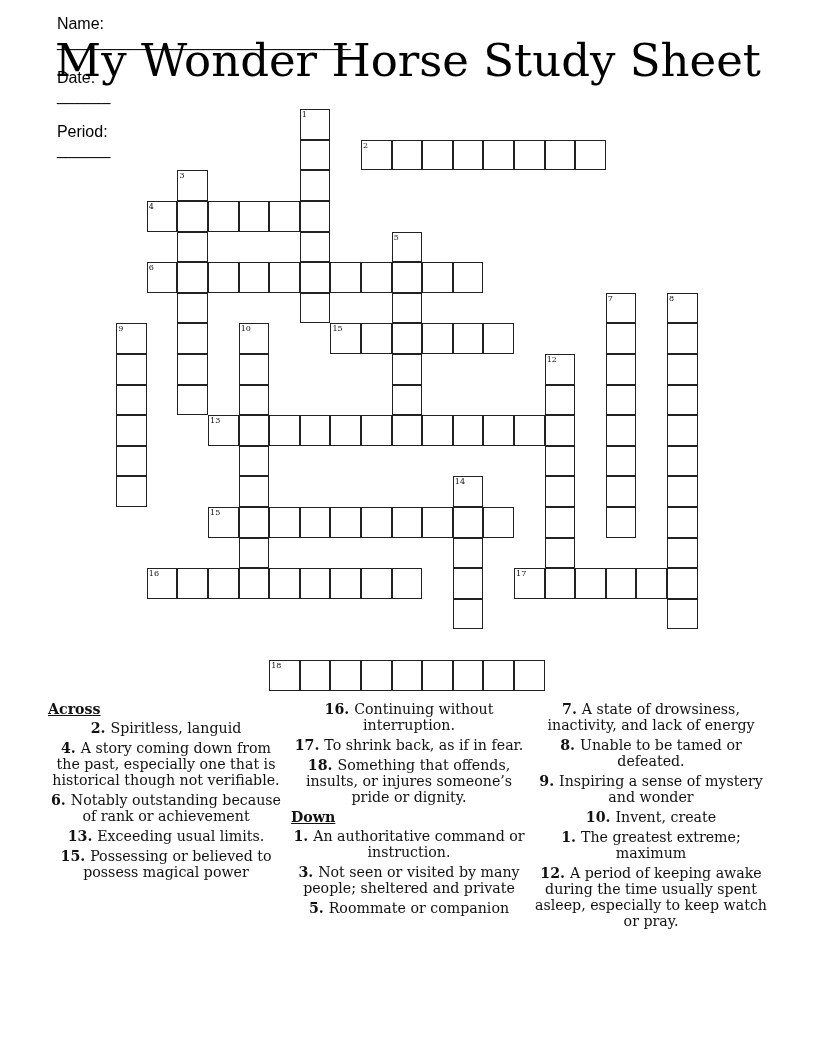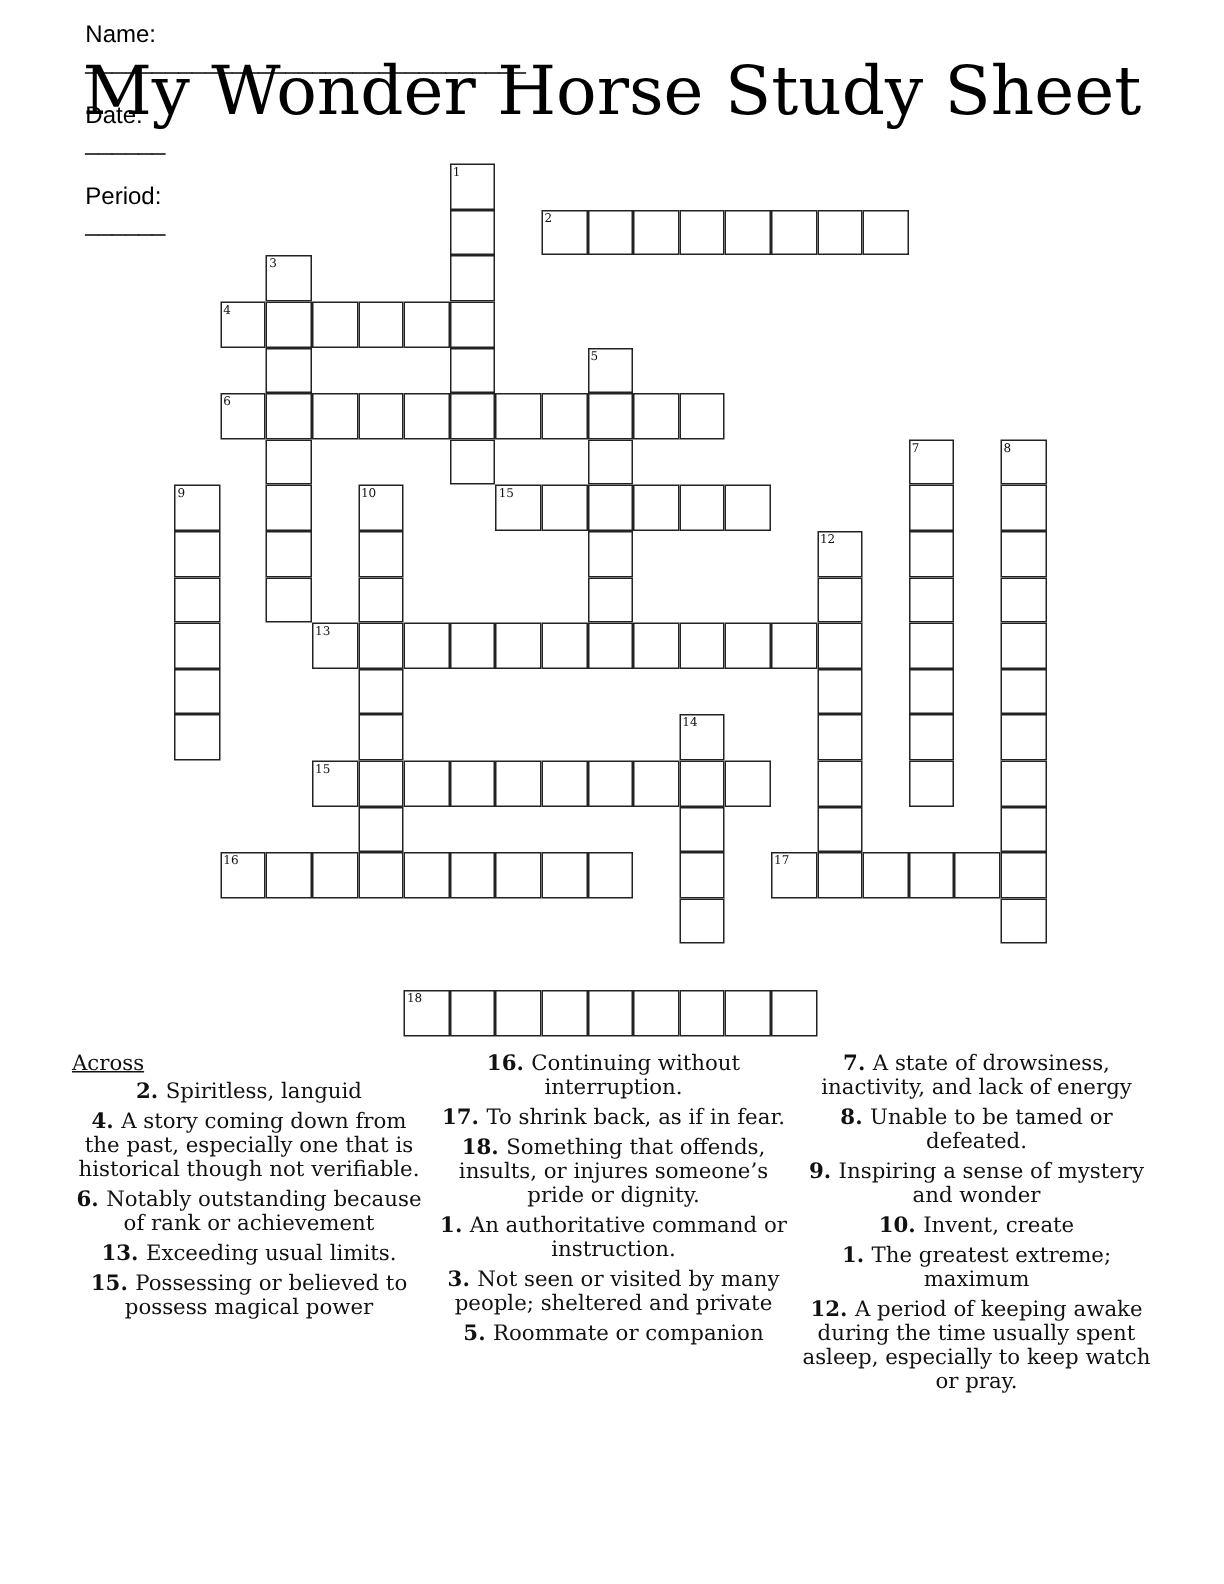--- a/index.html
+++ b/index.html
@@ -4,21 +4,21 @@
 <style>
   html, body { margin:0; padding:0; background:#ffffff; }
   body { width:816px; height:1056px; position:relative; overflow:hidden; color:#000; }
   .hdr { position:absolute; top:-3px; left:48px; font-family:"Liberation Sans", sans-serif; font-size:16px; white-space:pre; }
   .hdr span { display:inline-block; }
   .title { position:absolute; top:34px; left:0; width:816px; text-align:center; font-family:"DejaVu Serif", serif; font-size:45px; letter-spacing:0px; }
   .grid { position:absolute; left:0; top:0; width:816px; height:700px; }
   .cell { position:absolute; width:30.6px; height:30.6px; box-sizing:border-box; border:1.5px solid #222; background:#fff; margin-left:-0.75px; margin-top:-0.75px; cursor:text; }
   .cell .num { position:absolute; left:1px; top:0px; font-family:"DejaVu Serif", serif; font-size:8px; line-height:10px; color:#111; }
   .clues { position:absolute; top:701px; font-family:"DejaVu Serif", serif; font-size:14.2px; line-height:16px; color:#111; }
-  .clues .head { font-weight:normal; text-decoration:underline; margin-bottom:3px; display:block; }
+  .clues .head { font-weight:bold; text-decoration:underline; margin-bottom:3px; display:block; }
   .clues .clue { margin-bottom:4px;text-align:center; }
   .clues .clue b { font-weight:bold; }
   .col1 { left:48px; width:236px; }
   .col2 { left:291px; width:236px; }
   .col3 { left:533px; width:236px; }
 </style>
 </head>
 <body>
 
 <div class="hdr">
@@ -210,20 +210,21 @@
     <div class="clue"><b>2. </b>Spiritless, languid</div>
     <div class="clue"><b>4. </b>A story coming down from the past, especially one that is historical though not verifiable.</div>
     <div class="clue"><b>6. </b>Notably outstanding because of rank or achievement</div>
     <div class="clue"><b>13. </b>Exceeding usual limits.</div>
     <div class="clue"><b>15. </b>Possessing or believed to possess magical power</div>
   </div>
 <div class="clues col2" id="col2">
     <div class="clue"><b>16. </b>Continuing without interruption.</div>
     <div class="clue"><b>17. </b>To shrink back, as if in fear.</div>
     <div class="clue"><b>18. </b>Something that offends, insults, or injures someone’s pride or dignity.</div>
+    <span class="head">Down</span>
     <div class="clue"><b>1. </b>An authoritative command or instruction.</div>
     <div class="clue"><b>3. </b>Not seen or visited by many people; sheltered and private</div>
     <div class="clue"><b>5. </b>Roommate or companion</div>
   </div>
 <div class="clues col3" id="col3">
     <div class="clue"><b>7. </b>A state of drowsiness, inactivity, and lack of energy</div>
     <div class="clue"><b>8. </b>Unable to be tamed or defeated.</div>
     <div class="clue"><b>9. </b>Inspiring a sense of mystery and wonder</div>
     <div class="clue"><b>10. </b>Invent, create</div>
     <div class="clue"><b>1. </b>The greatest extreme; maximum</div>

